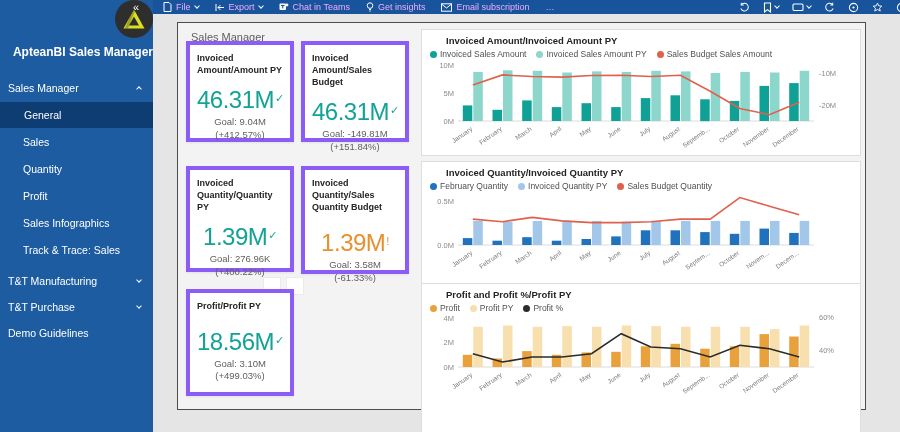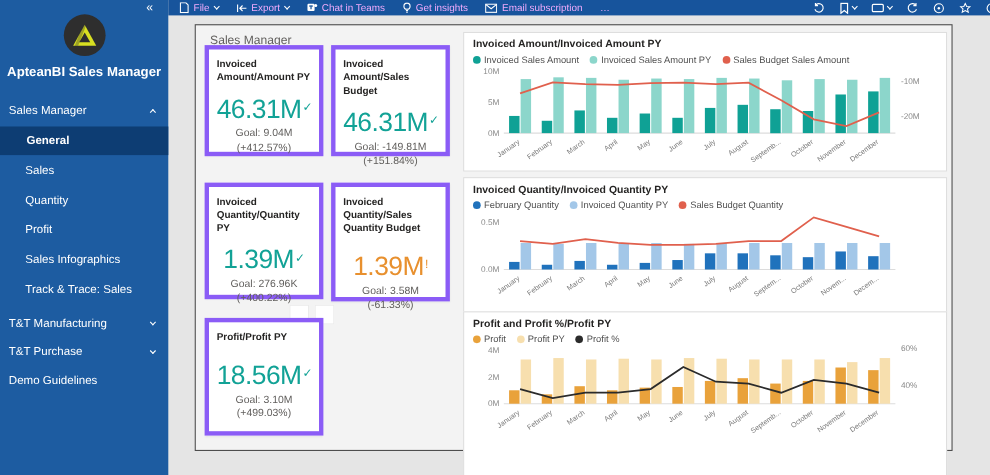--- a/index.html
+++ b/index.html
@@ -10,44 +10,44 @@
   .tb-menus { display:flex; align-items:center; gap:16px; padding-left:10px; }
   .tb-item { display:flex; align-items:center; gap:4px; font-size:9px; cursor:default; white-space:nowrap; }
   .tb-icons { margin-left:auto; display:flex; align-items:center; gap:13px; padding-right:0; }
   .tb-ico { display:flex; align-items:center; gap:3px; }
   .chev { width:4px; height:4px; border-right:1.2px solid #fff; border-bottom:1.2px solid #fff; display:inline-block; transform:rotate(45deg); margin-top:-2px; }
   .chev.up { transform:rotate(-135deg); margin-top:2px; }
 
   
   .sidebar { position:absolute; left:0; top:0; width:153px; height:432px; background:#1D5CA1; color:#fff; }
   .collapse { position:absolute; right:14px; top:1px; font-size:11px; color:#fff; }
-  .logo-wrap { padding-top:13px; text-align:center; }
+  .logo-wrap { text-align:right; }
   .logo-circle { width:38px; height:38px; border-radius:50%; background:#2E2E2E; display:inline-flex; align-items:center; justify-content:center; }
   .app-title { margin-top:7px; font-size:12px; font-weight:bold; color:#fff; }
   .nav { margin-top:16px; }
   .nav-top { display:flex; align-items:center; justify-content:space-between; padding:7px 12px 7px 8px; font-size:10.5px; cursor:default; }
   .nav-sub { padding:7px 12px 7px 23px; font-size:10.5px; margin:1px 0; cursor:default; }
-  .nav-sub.selected { background:#0D3D73; font-weight:bold;padding-left:24px; }
+  .nav-sub.selected { background:#0D3D73; font-weight:normal;padding-left:24px; }
   .nav-gap { height:4px; }
 
   
   .canvas { position:absolute; left:177px; top:22px; width:689px; height:388px; background:#F3F3F3; border:1px solid #4d4d4d; }
   .page-title { position:absolute; left:13px; top:8px; font-size:11px; color:#605E5C; }
 
   .kpi-card { position:absolute; width:108px; background:#fff; border:4px solid #8b5cf6; box-shadow:0 1px 2px rgba(0,0,0,.07); padding:7px 7px 4px 7px; }
   .kpi-title { font-size:9px; font-weight:bold; color:#252423; line-height:1.35; }
   .kpi-value-row { text-align:center; margin-top:10px; font-size:24px; letter-spacing:-.5px; }
   .kpi-card.good .kpi-value-row { color:#12A296; }
   .kpi-card.bad  .kpi-value-row { color:#E8902E; }
   .kpi-ind { font-size:11px; vertical-align:6px; margin-left:1px; }
   .kpi-goal { text-align:center; font-size:9.5px; color:#605E5C; margin-top:2px; line-height:1.3; }
   .mini-sq { position:absolute; width:18px; height:18px; background:#fff; border:1px solid #EBEBEB; }
 
   .chart-panel { position:absolute; left:243px; width:440px; background:#fff; border:1px solid #DEDEDE; padding:5px 8px 0 8px; }
-  .chart-title { font-size:9.5px; font-weight:bold; color:#252423; }
+  .chart-title { font-size:9.5px; font-weight:bold; color:#252423;margin-left:16px; }
   .chart-legend { display:flex; align-items:flex-end; gap:10px; margin-top:3px; font-size:8.5px; color:#505050; flex-wrap:nowrap; }
   .leg-item { display:flex; align-items:center; gap:3px; white-space:nowrap; }
   .leg-dot { width:7px; height:7px; border-radius:50%; display:inline-block; }
 </style>
 </head>
 <body>
 
 <nav class="sidebar">
   <span class="collapse">«</span>
   <div class="logo-wrap">

